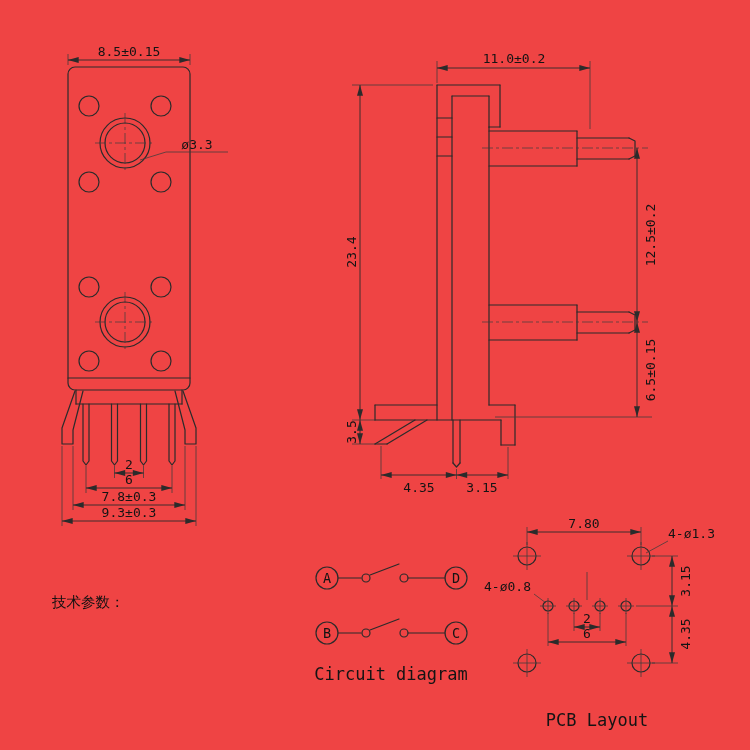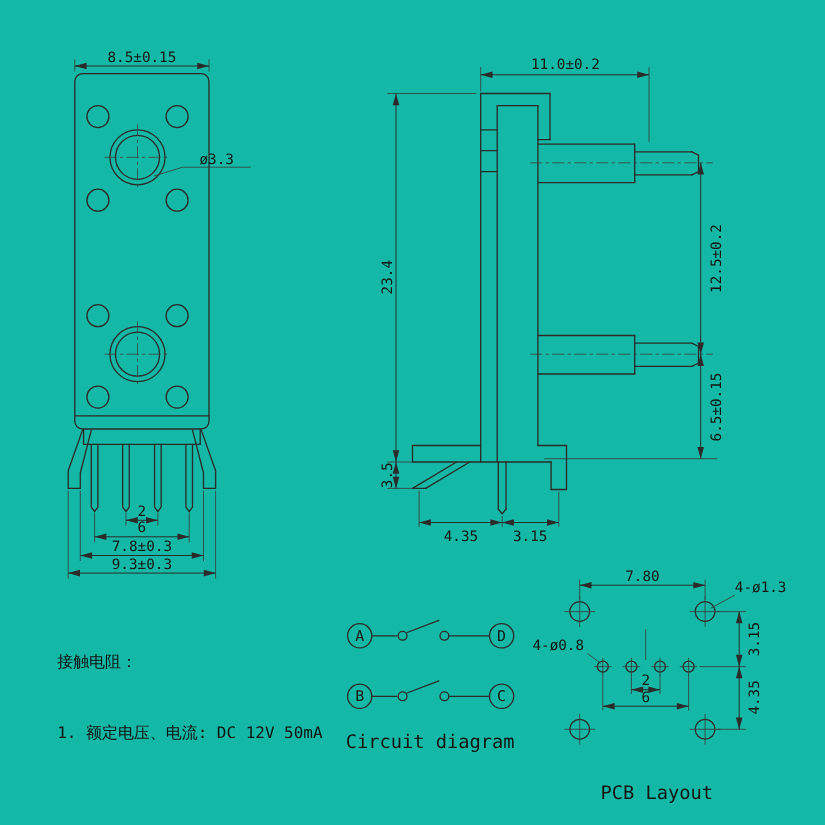--- a/index.html
+++ b/index.html
@@ -1,18 +1,18 @@
 <!DOCTYPE html>
 <html><head>
 <meta charset="utf-8">
 <style>
   * { margin:0; padding:0; box-sizing:border-box; }
   html,body { width:750px; height:750px; }
   body { background:#fdfdfd; font-family:"DejaVu Sans Mono","DejaVu Sans",sans-serif; }
-  .canvas { position:relative; width:750px; height:750px; background:#14b8a6; overflow:hidden; }
+  .canvas { position:relative; width:750px; height:750px; background:#ef4444; overflow:hidden; }
   svg { position:absolute; left:0; top:0; }
   .ol { fill:none; stroke:#2b2b2b; stroke-width:1.2; stroke-linejoin:round; stroke-linecap:round; }
   .cl { fill:none; stroke:#3c3c3c; stroke-width:0.7; stroke-dasharray:11 3 3 3; }
   .ext { fill:none; stroke:#3c3c3c; stroke-width:0.75; }
   .dimln { stroke:#2b2b2b; stroke-width:0.9; fill:none; }
   text { fill:#141414; stroke:none; }
   .dt { font-family:"DejaVu Sans Mono",monospace; font-size:13px; }
   .tl { font-family:"DejaVu Sans Mono",monospace; font-size:13.5px; }
   .cap { font-family:"DejaVu Sans Mono",monospace; font-size:17px; }
   .tech { position:absolute; left:52px; top:548px; font-size:14.5px; line-height:21.8px;
@@ -241,22 +241,21 @@
     <text class="dt" x="531" y="591" text-anchor="end">4-ø0.8</text>
     <text class="dt" x="690" y="581" text-anchor="middle" transform="rotate(-90 690 581)">3.15</text>
     <text class="dt" x="690" y="634" text-anchor="middle" transform="rotate(-90 690 634)">4.35</text>
     <text class="dt" x="587" y="623" text-anchor="middle">2</text>
     <text class="dt" x="587" y="638" text-anchor="middle">6</text>
     <text class="cap" x="597" y="726" text-anchor="middle">PCB Layout</text>
   </g>
 </svg>
 
 <div class="tech">
-  <div>接触电阻：</div>
-  <div>1. 额定电压、电流: DC 12V 50mA</div>
+  <div>技术参数：</div>
   
   
   
   
   
 </div>
 
 </div>
 
 </body></html>

